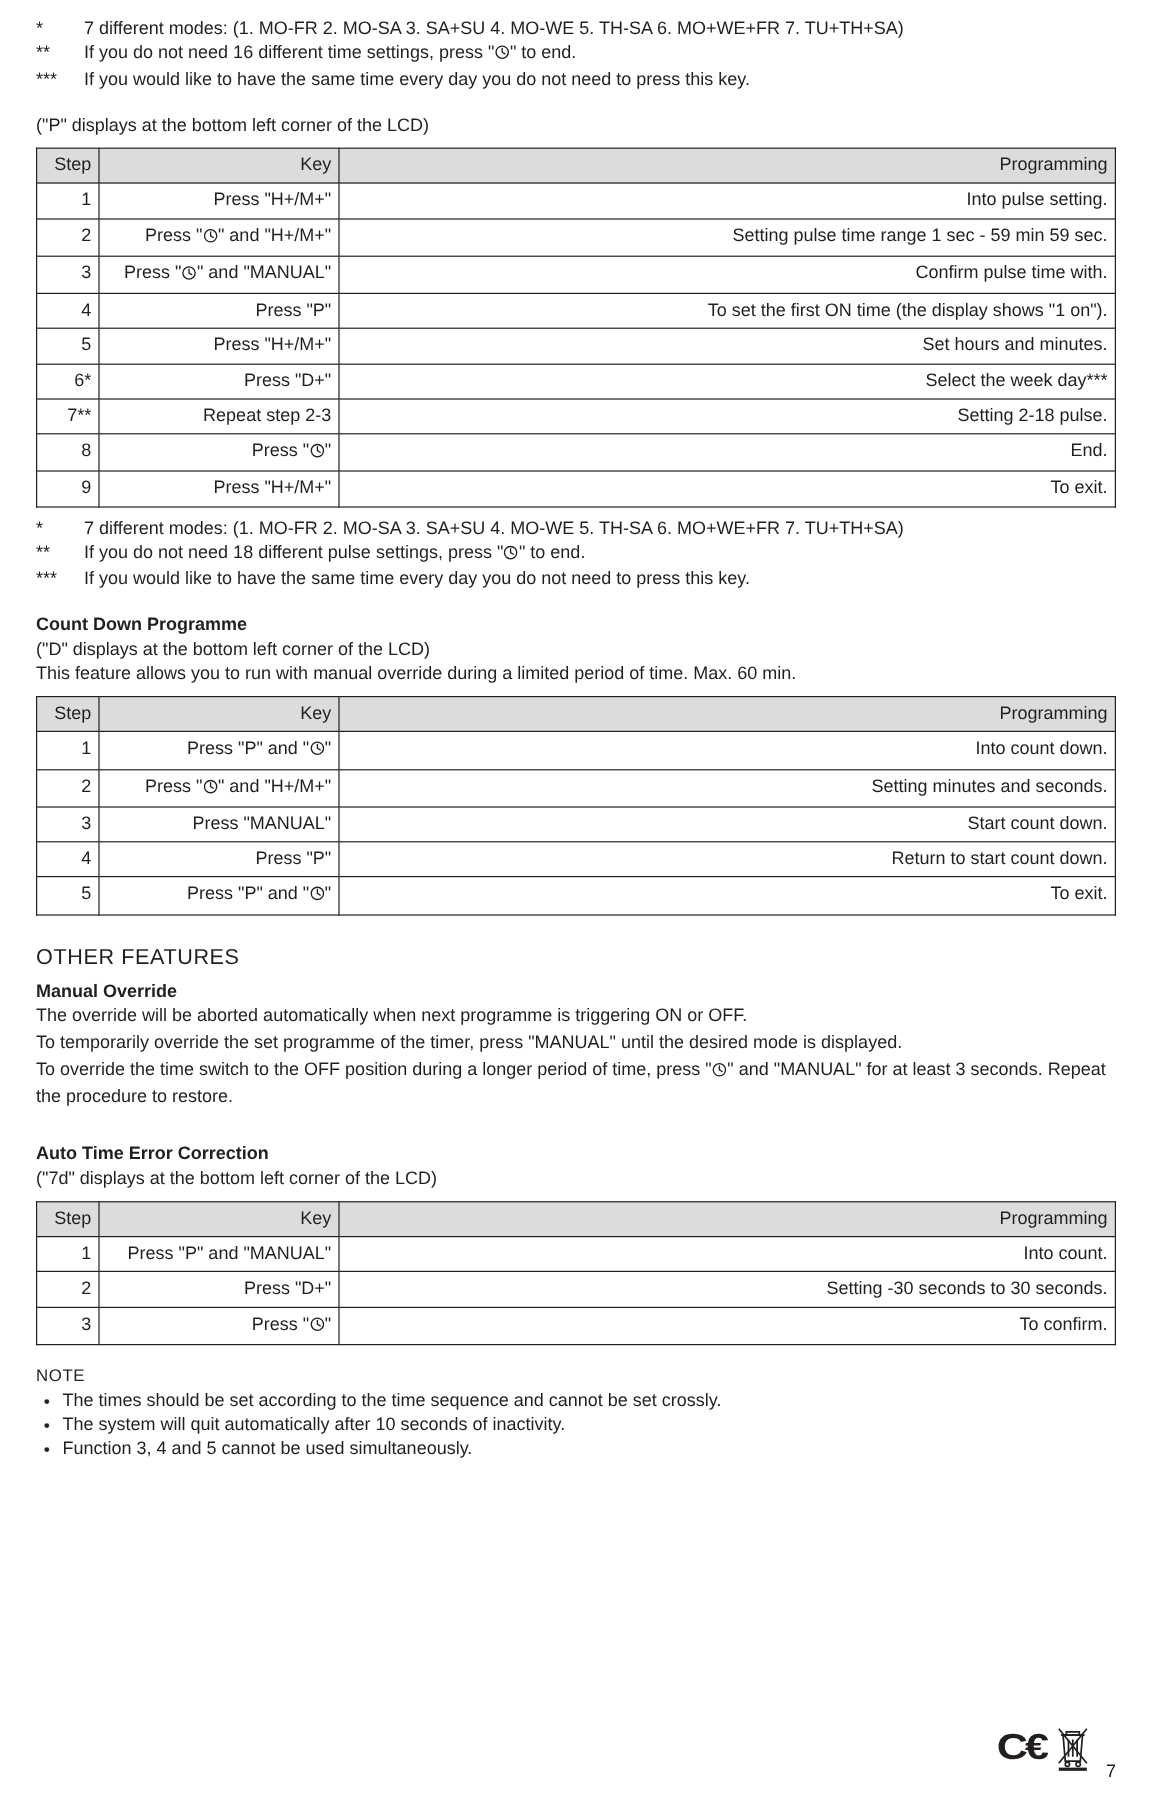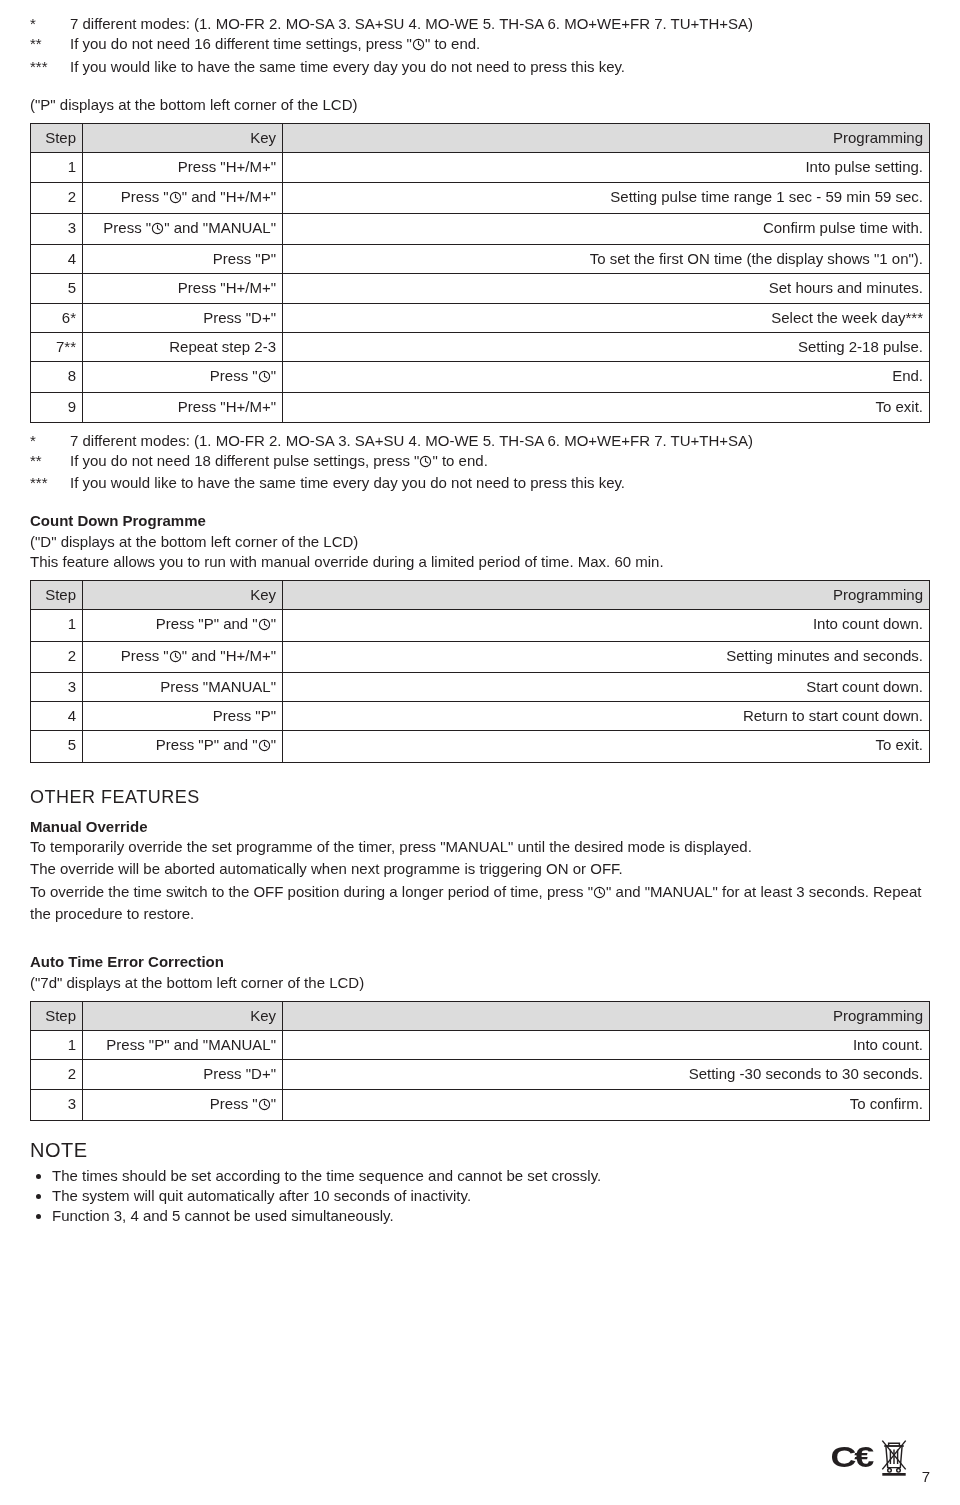--- a/index.html
+++ b/index.html
@@ -9,21 +9,21 @@
   .asterisk-row{display:flex}
   .asterisk-row .mark{width:40px;flex:none}
   .section-title{font-weight:bold;margin-top:6px}
   .intro{margin-bottom:8px}
   table{border-collapse:collapse;width:100%;margin:4px 0 8px 0}
   th,td{border:1px solid #231f20;padding:4px 6px;text-align:right;vertical-align:top;font-size:15px}
   th{background:#dcdcdc;font-weight:normal}
   .col-step{width:52px}
   .col-key{width:200px}
   .h-other{font-size:18px;letter-spacing:.5px;margin:22px 0 8px 0}
-  .h-note{font-size:20px;letter-spacing:.5px;margin:16px 0 2px 0}
+  .h-note{font-size:14px;letter-spacing:.5px;margin:16px 0 2px 0}
   ul.note{margin:2px 0 0 0;padding-left:22px}
   ul.note li{margin:0;padding:0}
   .para{margin:0 0 2px 0}
   .page-num{position:absolute;bottom:18px;right:30px;font-size:15px}
   .marks{position:absolute;bottom:28px;right:48px;display:flex;align-items:flex-end;gap:8px}
   .ce{font-family:Arial,sans-serif;font-weight:bold;font-size:30px;letter-spacing:-2px;transform:scaleX(1.2)}
   .weee{width:36px;height:44px}
   .weee svg{width:100%;height:100%}
   .clock-icon{display:inline-block;vertical-align:-2px}
   .clock-icon svg{width:13px;height:13px}
@@ -201,22 +201,22 @@
               </svg></span>"</td>
           <td>To exit.</td>
         </tr>
       </tbody>
   </table>
 
   
   <p class="h-other">OTHER FEATURES</p>
 
   <p class="section-title">Manual Override</p>
+  <p class="para">The override will be aborted automatically when next programme is triggering ON or OFF.</p>
   <p class="para">To temporarily override the set programme of the timer, press "MANUAL" until the desired mode is displayed.</p>
-  <p class="para">The override will be aborted automatically when next programme is triggering ON or OFF.</p>
   <p class="para">
     <span>To override the time switch to the OFF position during a longer period of time, press "</span><span class="clock-icon"><svg viewBox="0 0 14 14">
           <circle cx="7" cy="7" r="5.5" fill="none" stroke="#231f20" stroke-width="1.2"></circle>
           <path d="M7 3.5 V7 L9.5 8.5" fill="none" stroke="#231f20" stroke-width="1.2" stroke-linecap="round"></path>
         </svg></span><span>" and "MANUAL" for at least 3 seconds. Repeat the procedure to restore.</span>
   </p>
 
   <br>
   <p class="section-title">Auto Time Error Correction</p>
   <p class="intro">("7d" displays at the bottom left corner of the LCD)</p>

